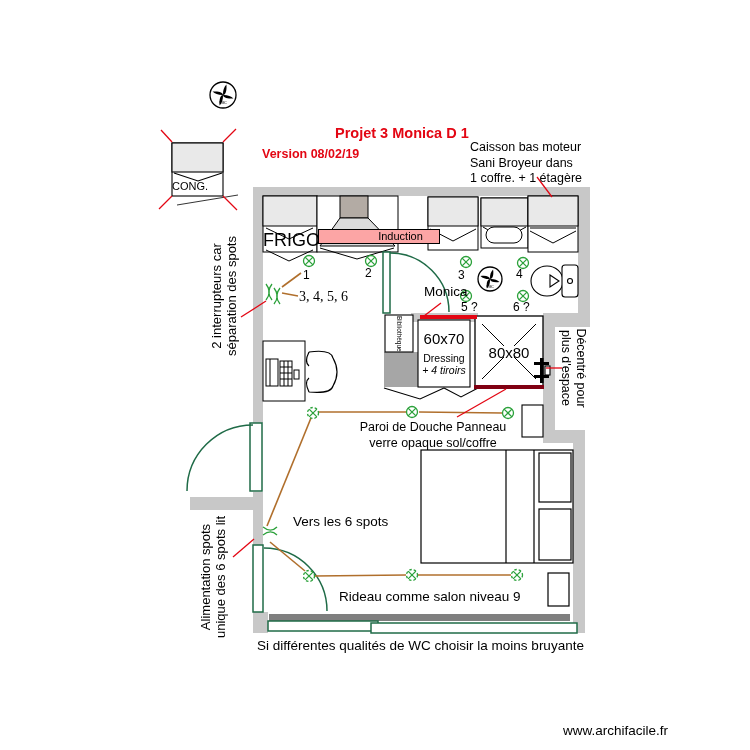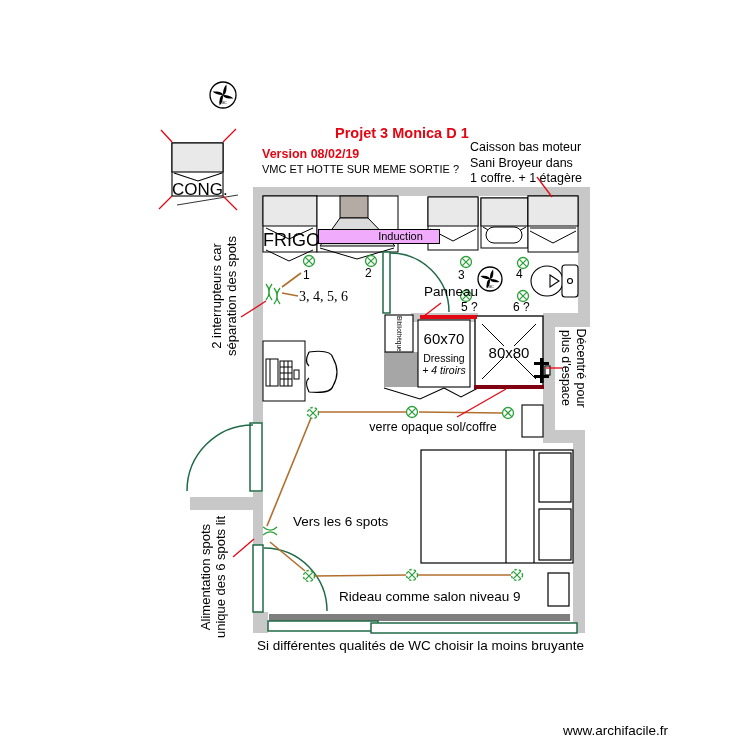--- a/index.html
+++ b/index.html
@@ -252,62 +252,62 @@
       <line x1="241" y1="317" x2="266" y2="301"></line>
       <line x1="424" y1="316" x2="441" y2="303"></line>
       <line x1="457" y1="417" x2="506" y2="389"></line>
       <line x1="546" y1="368" x2="562" y2="368"></line>
       <line x1="233" y1="557" x2="254" y2="539"></line>
     </g>
   </svg>
 
   <div class="txt red b" style="left:335px;top:125px;font-size:14.5px;">Projet 3 Monica D 1</div>
   <div class="txt red b" style="left:262px;top:147px;font-size:12.5px;">Version 08/02/19</div>
-  <div class="txt" style="left:262px;top:163px;font-size:11px;">VMC ET HOTTE SUR MEME SORTIE ?</div>
 
   <div class="txt lines" style="left:470px;top:140px;font-size:12.5px;line-height:15.5px;">
     <div>Caisson bas moteur</div>
     <div>Sani Broyeur dans</div>
     <div>1 coffre. + 1 étagère</div>
   </div>
 
-  <div class="txt ctr" style="left:172px;top:180px;width:51px;font-size:17px;text-align:center;">CONG.</div>
+  <div class="txt ctr" style="left:172px;top:180px;width:32px;font-size:11px;text-align:center;">CONG.</div>
 
   <div class="txt ctr" style="left:263px;top:230px;width:52px;font-size:18px;">FRIGO</div>
-  <div class="txt ctr" style="left:318px;top:229px;width:77px;font-size:11px;border:1px solid #000;background:#f0abfc;padding-left:43px;">Induction</div>
+  <div class="txt ctr" style="left:318px;top:229px;width:77px;font-size:11px;border:1px solid #000;background:#fca5a5;padding-left:43px;">Induction</div>
 
   <div class="txt" style="left:303px;top:268px;font-size:12px;">1</div>
   <div class="txt" style="left:365px;top:266px;font-size:12px;">2</div>
   <div class="txt" style="left:458px;top:268px;font-size:12px;">3</div>
   <div class="txt" style="left:516px;top:267px;font-size:12px;">4</div>
   <div class="txt" style="left:461px;top:300px;font-size:12px;">5 ?</div>
   <div class="txt" style="left:513px;top:300px;font-size:12px;">6 ?</div>
   <div class="txt" style="left:299px;top:289px;font-size:14px;font-family:Liberation Serif, serif;">3, 4, 5, 6</div>
 
-  <div class="txt" style="left:424px;top:284px;font-size:13.5px;">Panneau</div>
+  <div class="txt" style="left:424px;top:284px;font-size:13.5px;">Monica</div>
 
   <div class="txt rot-cw" style="left:379px;top:330px;width:40px;font-size:6.5px;text-align:center;transform-origin:center;">Bibliothèque</div>
 
   <div class="txt ctr" style="left:419px;top:330px;width:50px;font-size:15px;">60x70</div>
   <div class="txt ctr" style="left:414px;top:352px;width:60px;font-size:10.5px;">Dressing</div>
   <div class="txt ctr" style="left:414px;top:364px;width:60px;font-size:10.5px;font-style:italic;">+ 4 tiroirs</div>
 
   <div class="txt ctr" style="left:479px;top:344px;width:60px;font-size:15px;">80x80</div>
 
   <div class="txt rot-ccw lines ctr" style="left:159px;top:276px;width:140px;height:40px;font-size:13px;line-height:15px;transform-origin:center;">
     <div>2 interrupteurs car</div>
     <div>séparation des spots</div>
   </div>
 
   <div class="txt rot-cw lines ctr" style="left:520px;top:352px;width:104px;height:32px;font-size:12.5px;line-height:15px;transform-origin:center;">
     <div>Décentré pour</div>
     <div>plus d'espace</div>
   </div>
 
   <div class="txt lines ctr" style="left:352px;top:419px;width:162px;font-size:12.5px;line-height:16px;">
+    <div>Paroi de Douche Panneau</div>
     <div>verre opaque sol/coffre</div>
   </div>
 
   <div class="txt" style="left:293px;top:514px;font-size:13.5px;">Vers les 6 spots</div>
 
   <div class="txt rot-ccw lines ctr" style="left:143px;top:557px;width:150px;height:40px;font-size:13px;line-height:15px;transform-origin:center;">
     <div>Alimentation spots</div>
     <div>unique des 6 spots lit</div>
   </div>
 

